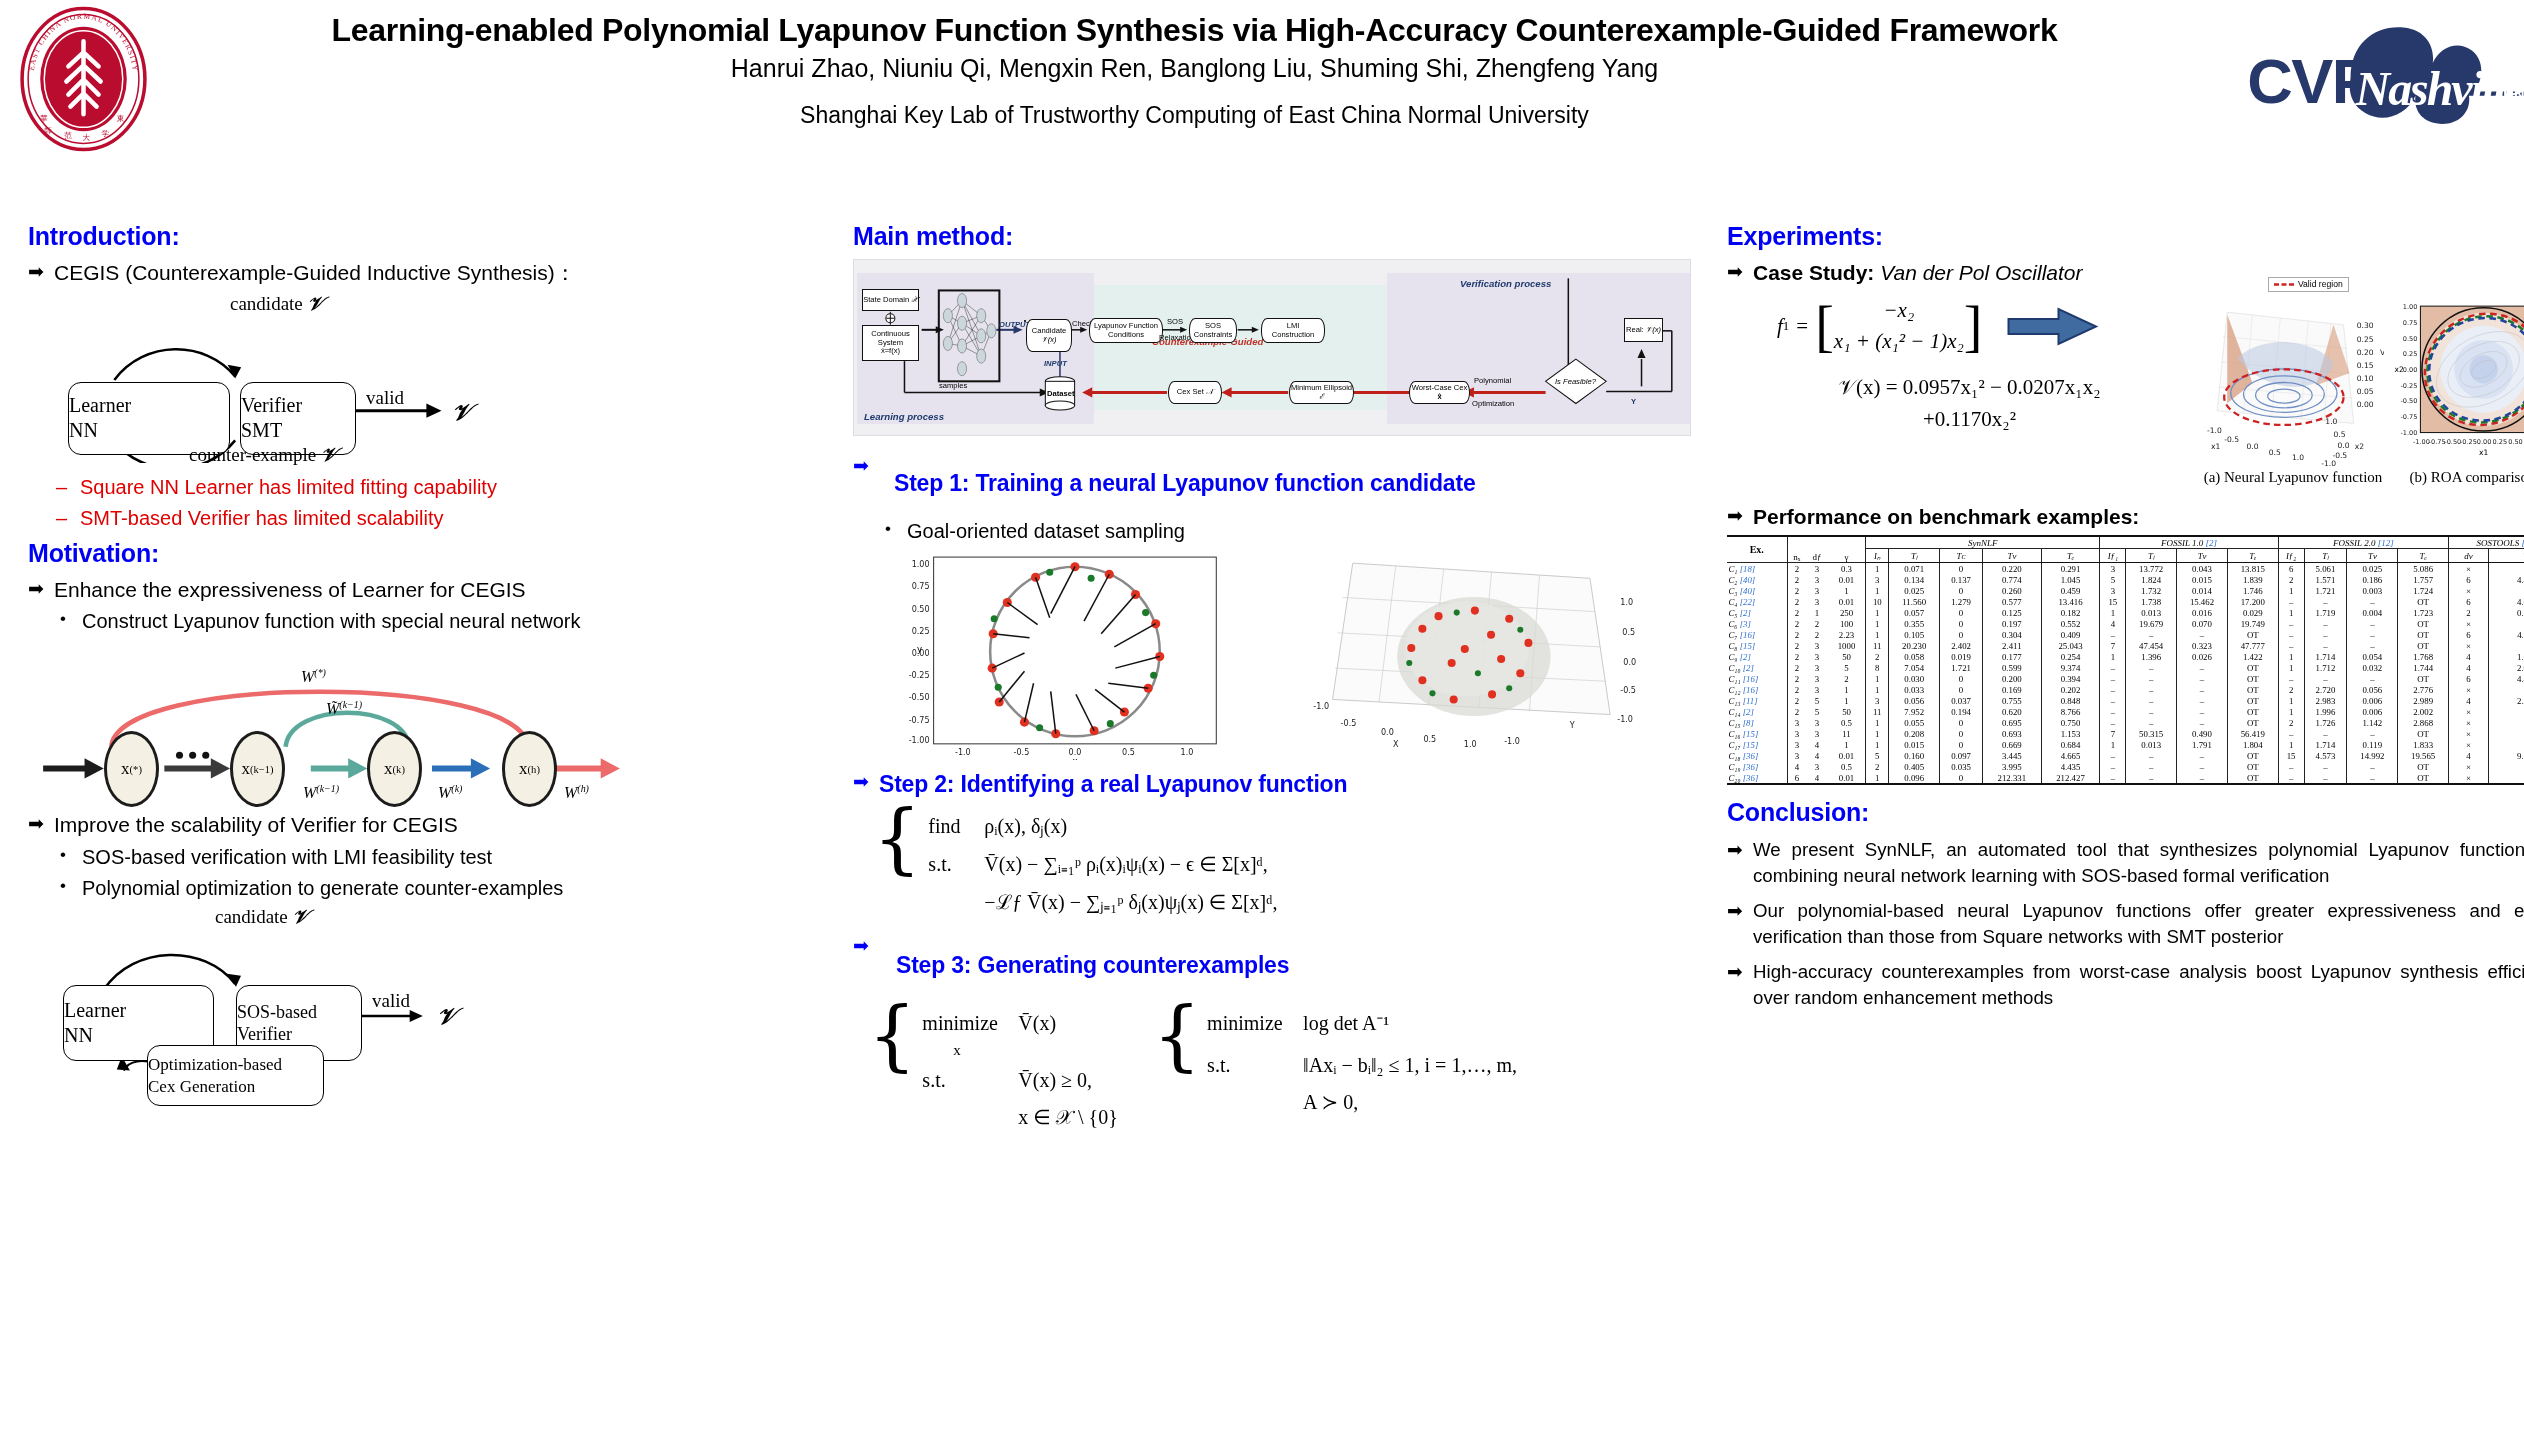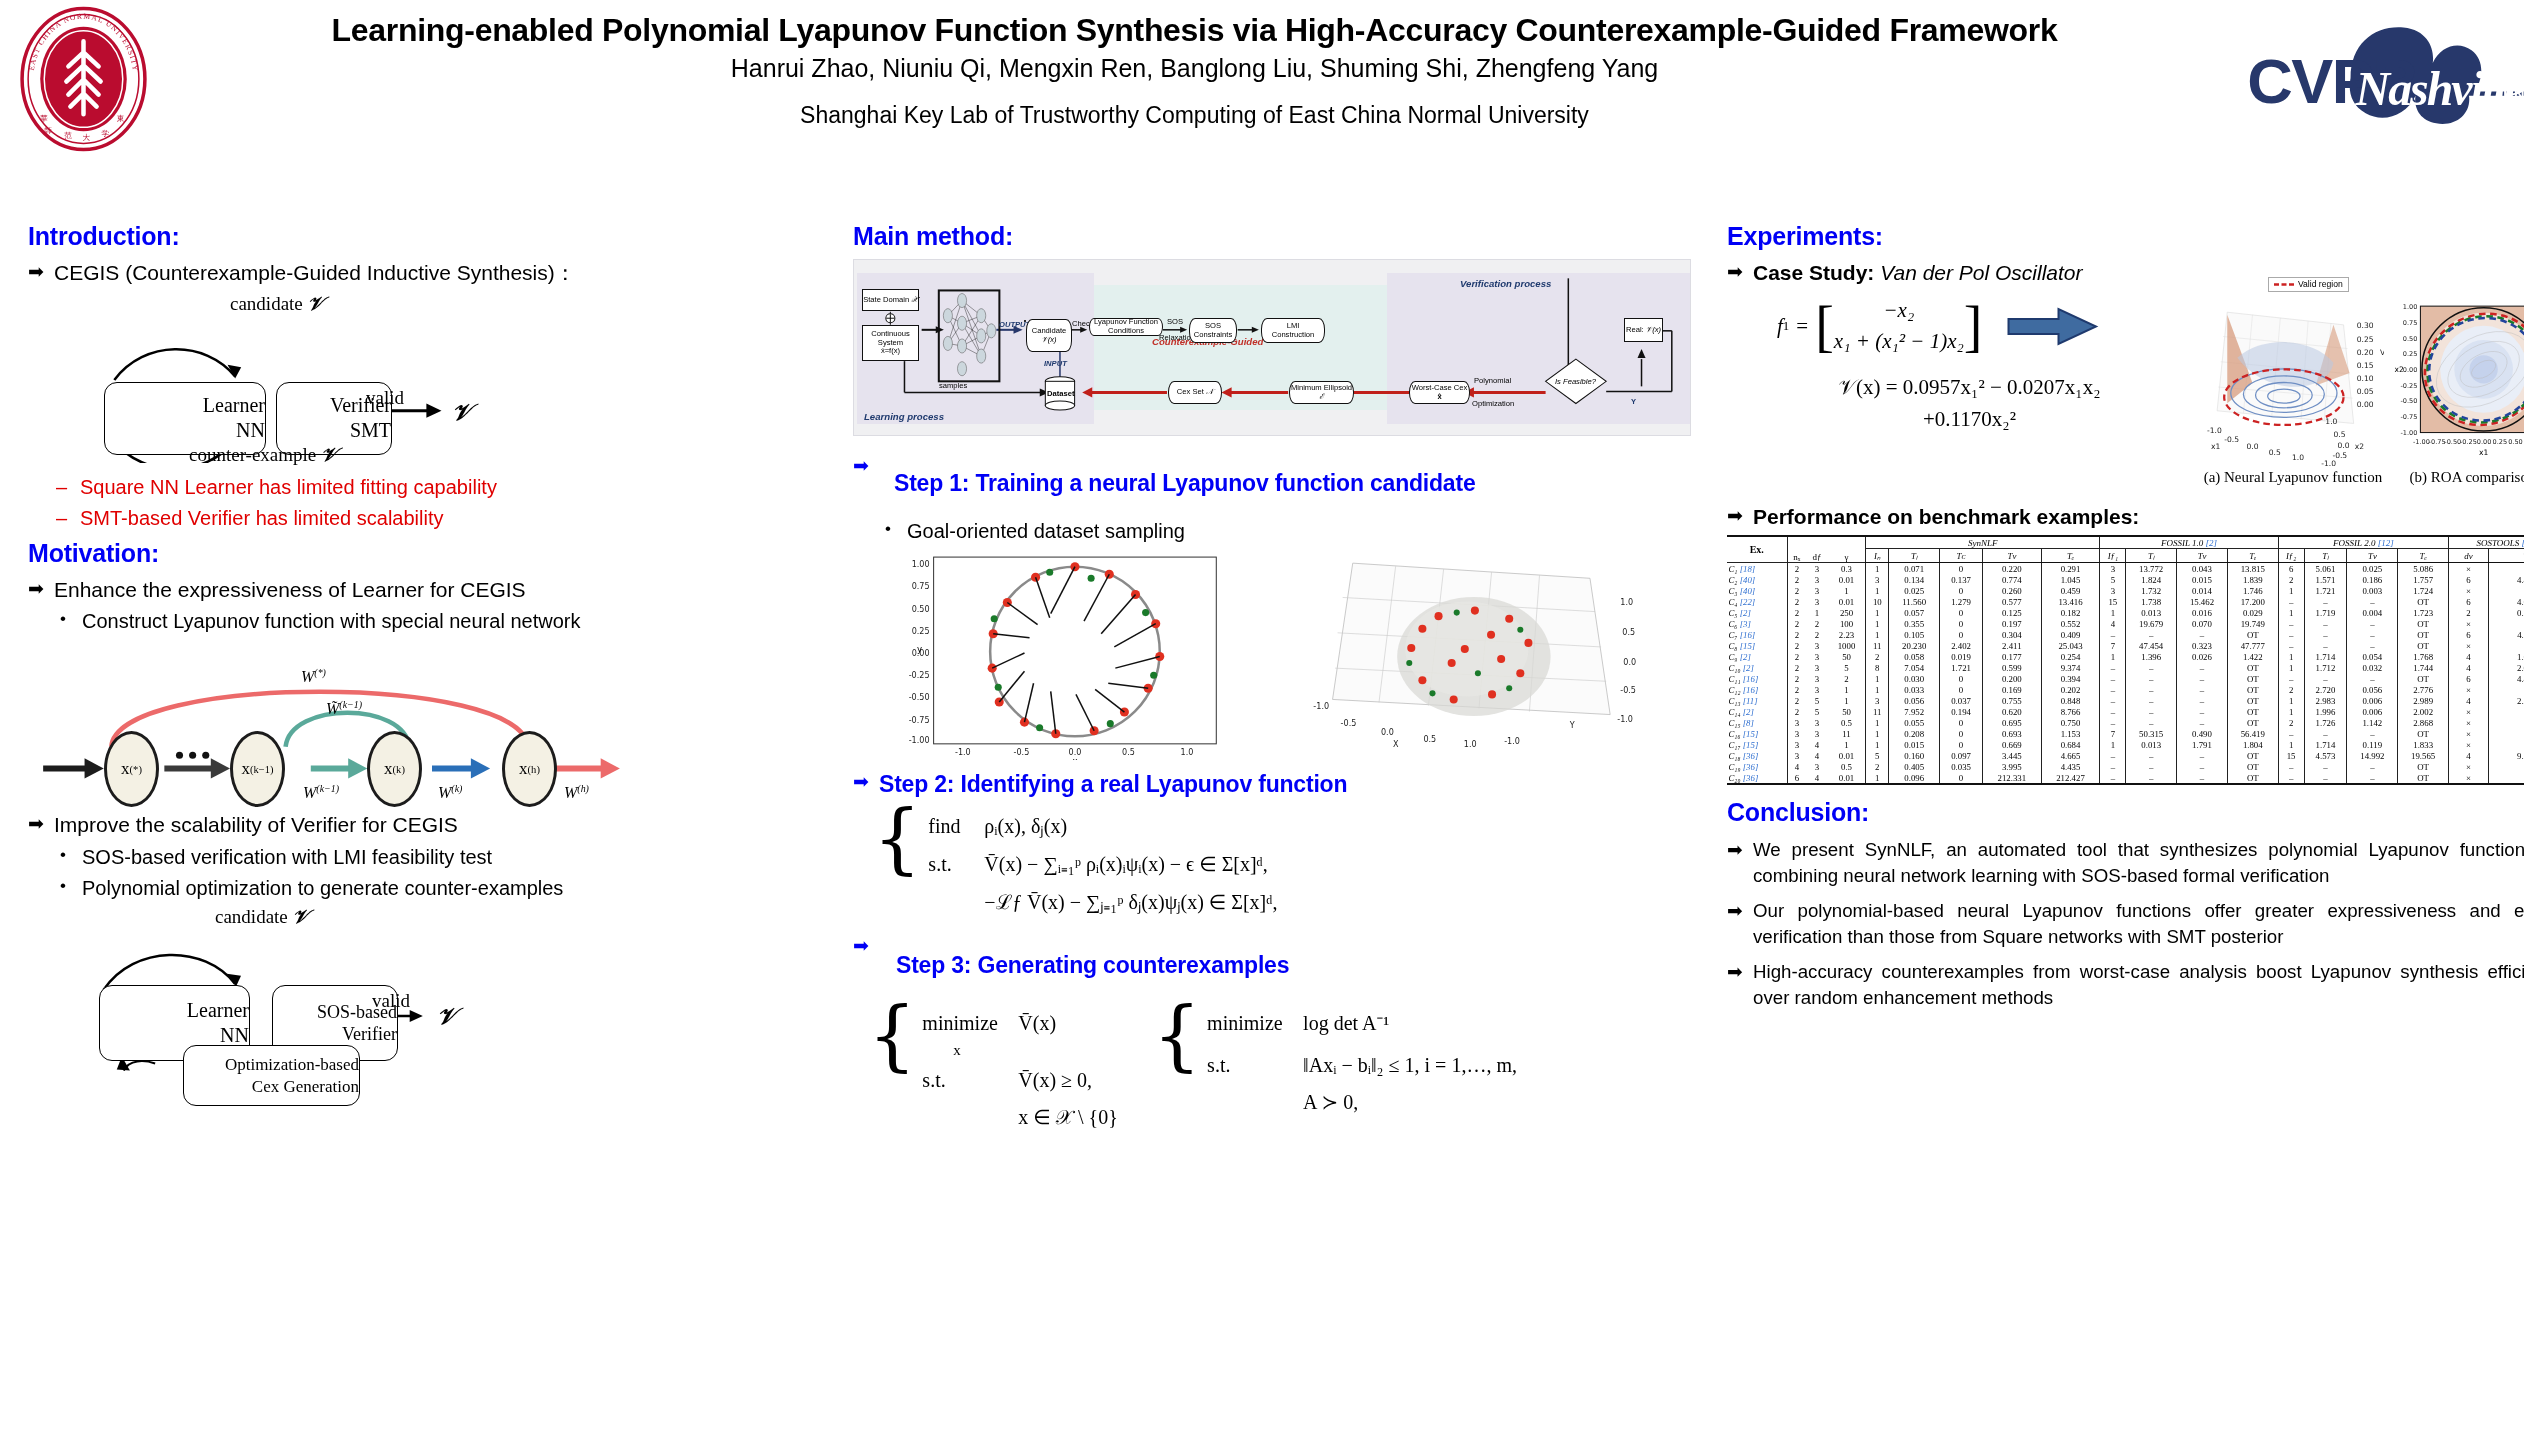--- a/index.html
+++ b/index.html
@@ -28,22 +28,22 @@
   .bullet-l1 .gl { width:26px; flex:none; font-size:19px; }
   .bullet-l2 { display:flex; font-size:20px; line-height:1.3; margin:5px 0 4px 32px; }
   .bullet-l2 .gl { width:22px; flex:none; font-size:17px; }
   .bullet-dash { display:flex; font-size:20px; color:#e00000; line-height:1.3; margin:5px 0 3px 28px; }
   .bullet-dash .gl { width:24px; flex:none; }
   .arrowglyph { font-family:"DejaVu Sans", sans-serif; }
 
   
   .cegis { position:relative; margin:5px auto 0 auto; }
   .cbox { position:absolute; border:1.5px solid #000; border-radius:13px; background:#fff;
-          display:flex; flex-direction:column; align-items:flex-end; justify-content:center;
-          font-family:"Liberation Serif", serif; font-size:20px; line-height:1.25;margin-left:36px; }
+          display:flex; flex-direction:column; align-items:flex-start; justify-content:center;
+          font-family:"Liberation Serif", serif; font-size:20px; line-height:1.25; }
   .clab { position:absolute; font-family:"Liberation Serif", serif; font-size:19px; white-space:nowrap; }
   .vcal { font-family:"DejaVu Serif", serif; font-style:italic; font-weight:700; }
 
   
   .nn { position:relative; }
   .node { position:absolute; width:55px; height:76px; border:3.5px solid #1c1c1c; border-radius:50%;
           background:#f4f1e4; display:flex; align-items:center; justify-content:center;
           font-family:"Liberation Serif", serif; font-size:17px; }
   .wlab { position:absolute; font-family:"Liberation Serif", serif; font-style:italic; font-size:16px; white-space:nowrap; }
 
@@ -384,21 +384,21 @@
     </svg>
     <div class="mlabel blue" style="left:145px;top:60px;">OUTPUT</div>
     <div class="mlabel blue" style="left:190px;top:99px;">INPUT</div>
     <div class="mlabel" style="left:85px;top:121px;">samples</div>
     <div class="mbox round" style="left:170px;top:60px;width:0;height:0;"></div>
     <div class="mbox round" style="left:172px;top:59px;width:46px;height:33px;">
       <span><span>Candidate</span>
       <i>𝒱(x)</i></span>
     </div>
     <div class="mlabel" style="left:218px;top:59px;">Check</div>
-    <div class="mbox round" style="left:235px;top:58px;width:74px;height:18px;">
+    <div class="mbox round" style="left:235px;top:58px;width:74px;height:25px;">
       <span>Lyapunov Function</span>
       <span>Conditions</span>
     </div>
     <div class="mlabel" style="left:313px;top:57px;">SOS</div>
     <div class="mlabel" style="left:305px;top:73px;">Relaxation</div>
     <div class="mbox round" style="left:335px;top:58px;width:48px;height:25px;">
       <span>SOS</span>
       <span>Constraints</span>
     </div>
     <div class="mbox round" style="left:407px;top:58px;width:64px;height:25px;">

